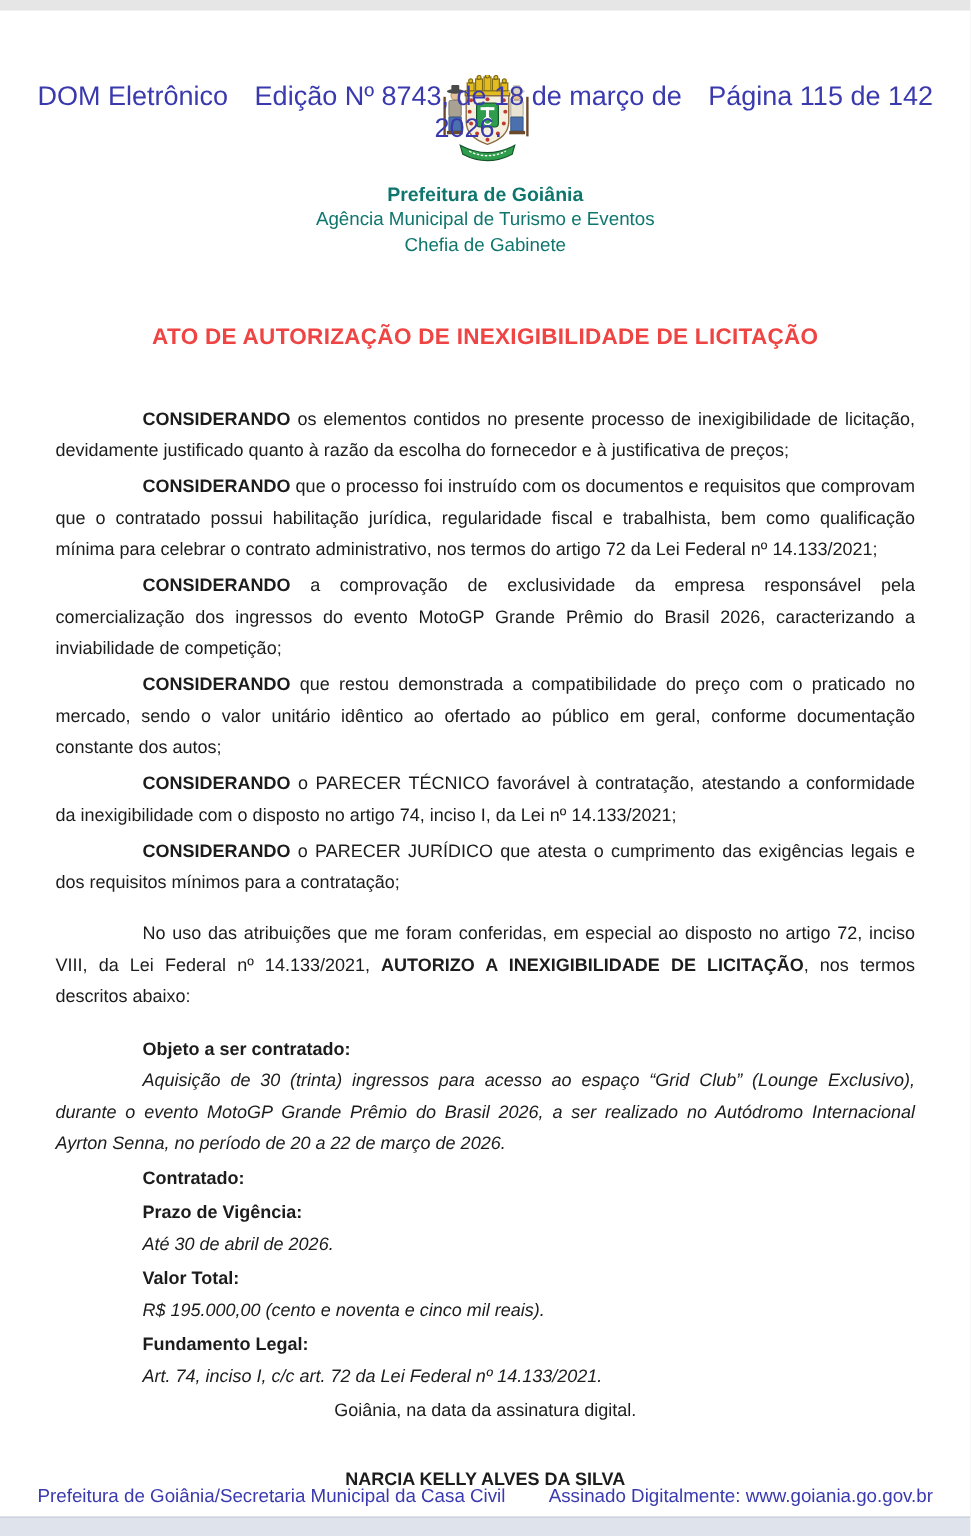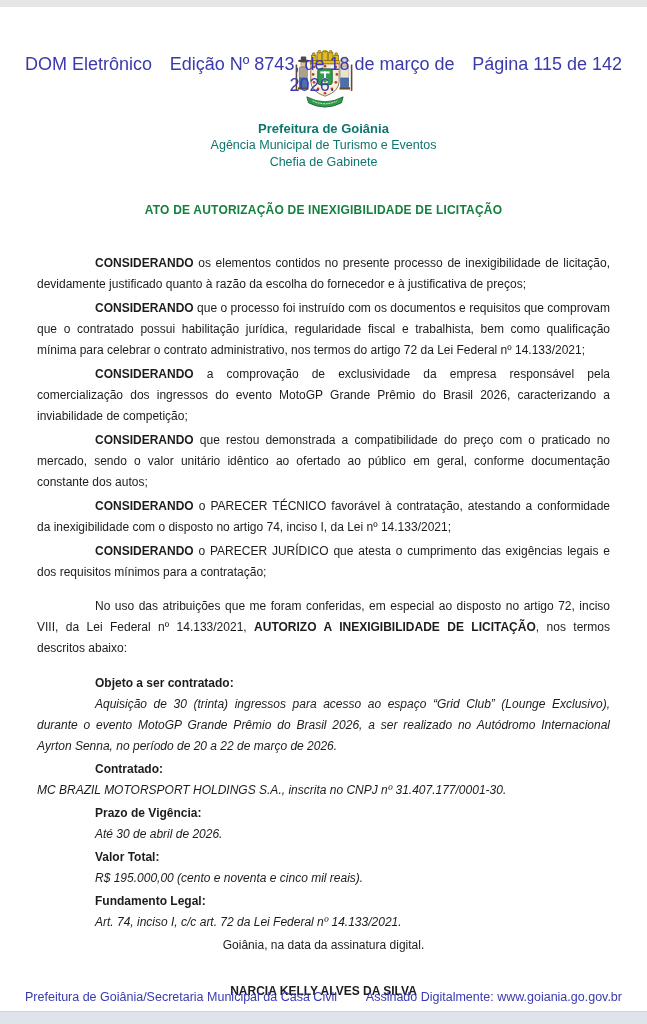--- a/index.html
+++ b/index.html
@@ -26,23 +26,23 @@
     position: absolute; top: 18px; left: 25px; right: 25px;
     display: flex; justify-content: space-between; align-items: baseline;
     color: #3a3aae; font-size: 18px; margin-top: 36px;
   }
   .page-header .center { flex: 1; text-align: center; }
   .letterhead { margin-top: 50px; text-align: center; }
   .emblem { display: inline-block; line-height: 0; }
   .org-line { font-size: 12.5px; line-height: 17px; color: #0f766e; }
   .org-line.bold { font-weight: bold; font-size: 13px; }
   .doc-title {
-    margin-top: 32px; margin-bottom: 36px;
-    text-align: center; font-size: 12px; font-weight: bold;
-    color: #15803d; letter-spacing: .2px;
+    margin-top: 44px; margin-bottom: 36px;
+    text-align: center; font-size: 15px; font-weight: bold;
+    color: #ef4444; letter-spacing: .2px;
   }
   .content {
     padding: 0 37px;
     font-size: 12px; line-height: 21px; color: #1c1c1c;
   }
   .para {
     text-align: justify;
     text-indent: 58px;
     margin-bottom: 3px;
   }
@@ -150,21 +150,20 @@
     <p class="para"><span class="bold">CONSIDERANDO</span><span> que restou demonstrada a compatibilidade do preço com o praticado no mercado, sendo o valor unitário idêntico ao ofertado ao público em geral, conforme documentação constante dos autos;</span></p>
     <p class="para"><span class="bold">CONSIDERANDO</span><span> o PARECER TÉCNICO favorável à contratação, atestando a conformidade da inexigibilidade com o disposto no artigo 74, inciso I, da Lei nº 14.133/2021;</span></p>
     <p class="para"><span class="bold">CONSIDERANDO</span><span> o PARECER JURÍDICO que atesta o cumprimento das exigências legais e dos requisitos mínimos para a contratação;</span></p>
 
     <p class="para auth"><span>No uso das atribuições que me foram conferidas, em especial ao disposto no artigo 72, inciso VIII, da Lei Federal nº 14.133/2021, </span><span class="bold">AUTORIZO A INEXIGIBILIDADE DE LICITAÇÃO</span><span>, nos termos descritos abaixo:</span></p>
 
     <div class="section-heading first">Objeto a ser contratado:</div>
     <p class="section-body">Aquisição de 30 (trinta) ingressos para acesso ao espaço “Grid Club” (Lounge Exclusivo), durante o evento MotoGP Grande Prêmio do Brasil 2026, a ser realizado no Autódromo Internacional Ayrton Senna, no período de 20 a 22 de março de 2026.</p>
 
     <div class="section-heading">Contratado:</div>
-    <p class="section-body flush">MC BRAZIL MOTORSPORT HOLDINGS S.A., inscrita no CNPJ nº 31.407.177/0001-30.</p>
 
     <div class="section-heading">Prazo de Vigência:</div>
     <p class="section-body">Até 30 de abril de 2026.</p>
 
     <div class="section-heading">Valor Total:</div>
     <p class="section-body">R$ 195.000,00 (cento e noventa e cinco mil reais).</p>
 
     <div class="section-heading">Fundamento Legal:</div>
     <p class="section-body">Art. 74, inciso I, c/c art. 72 da Lei Federal nº 14.133/2021.</p>
 

